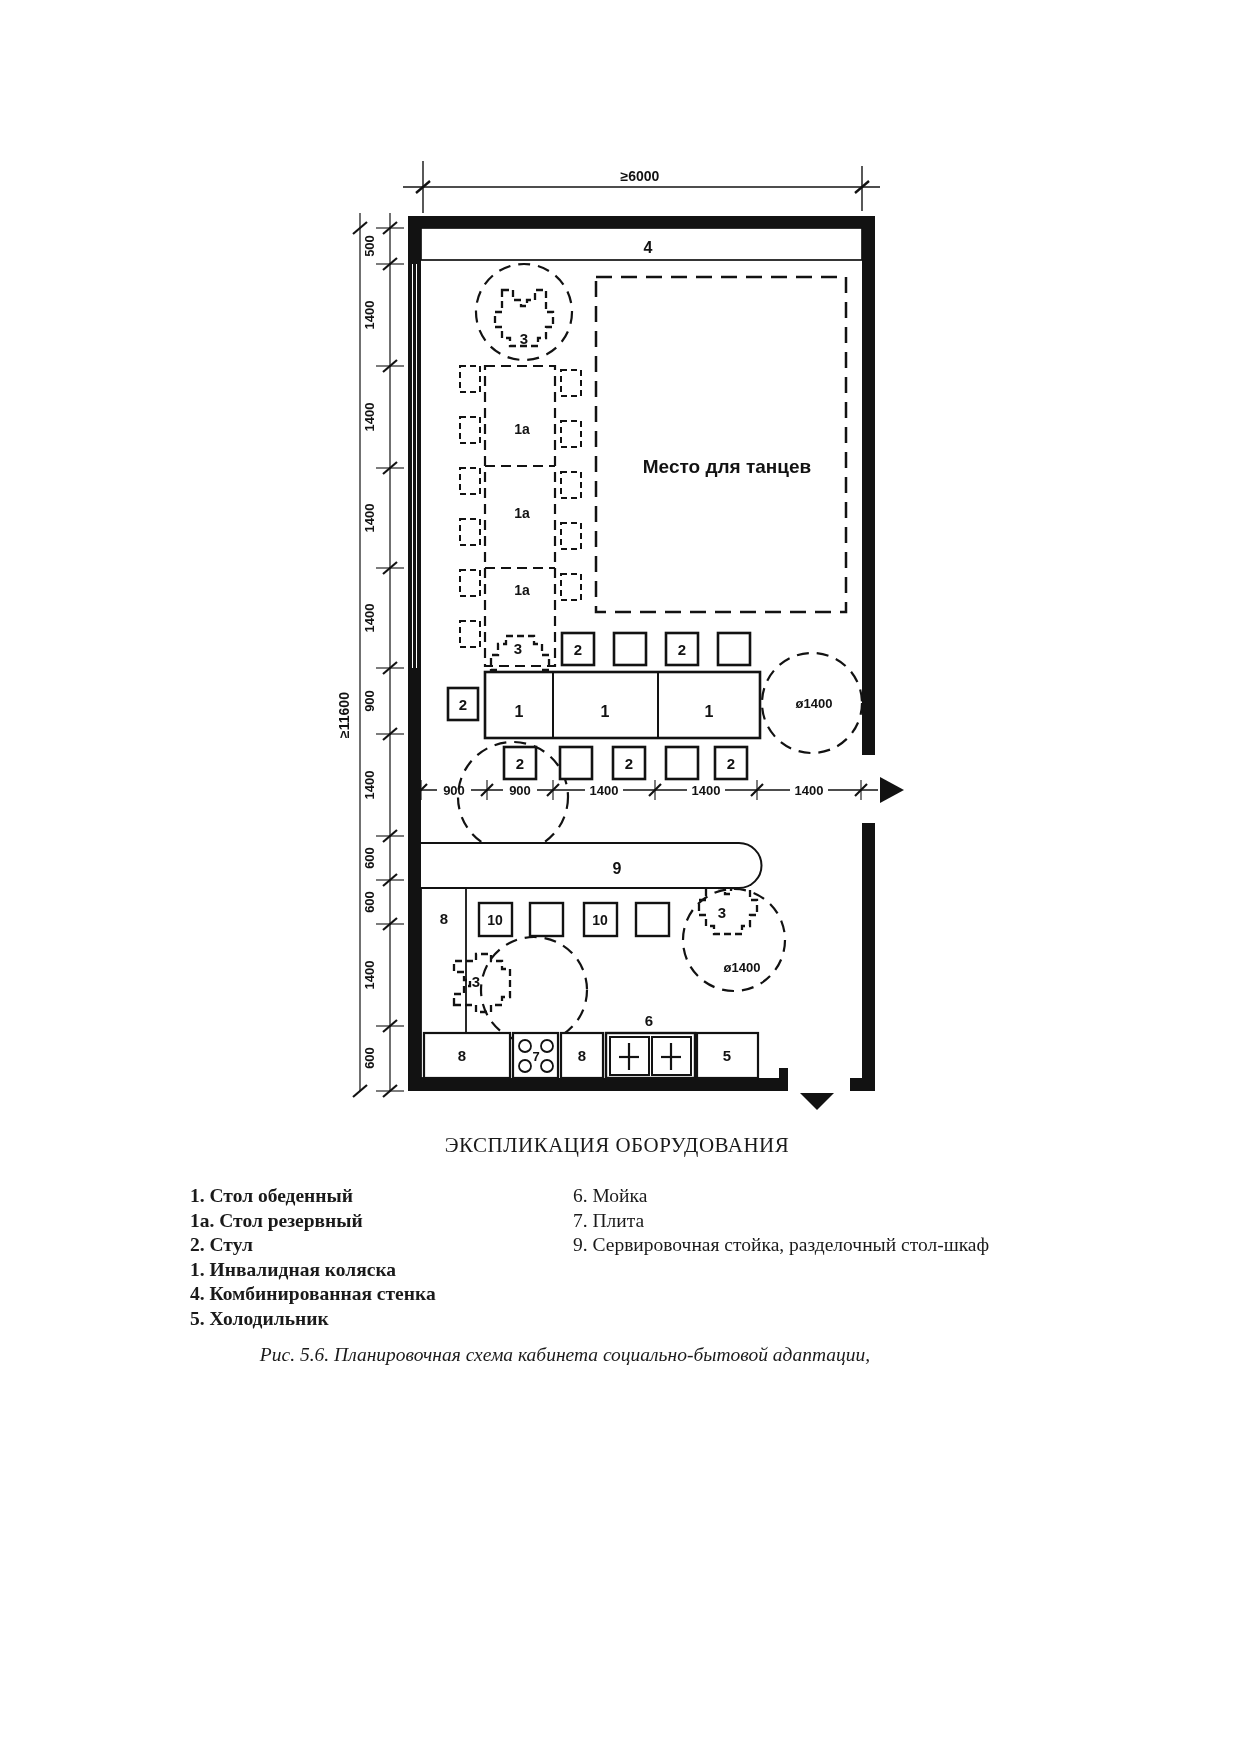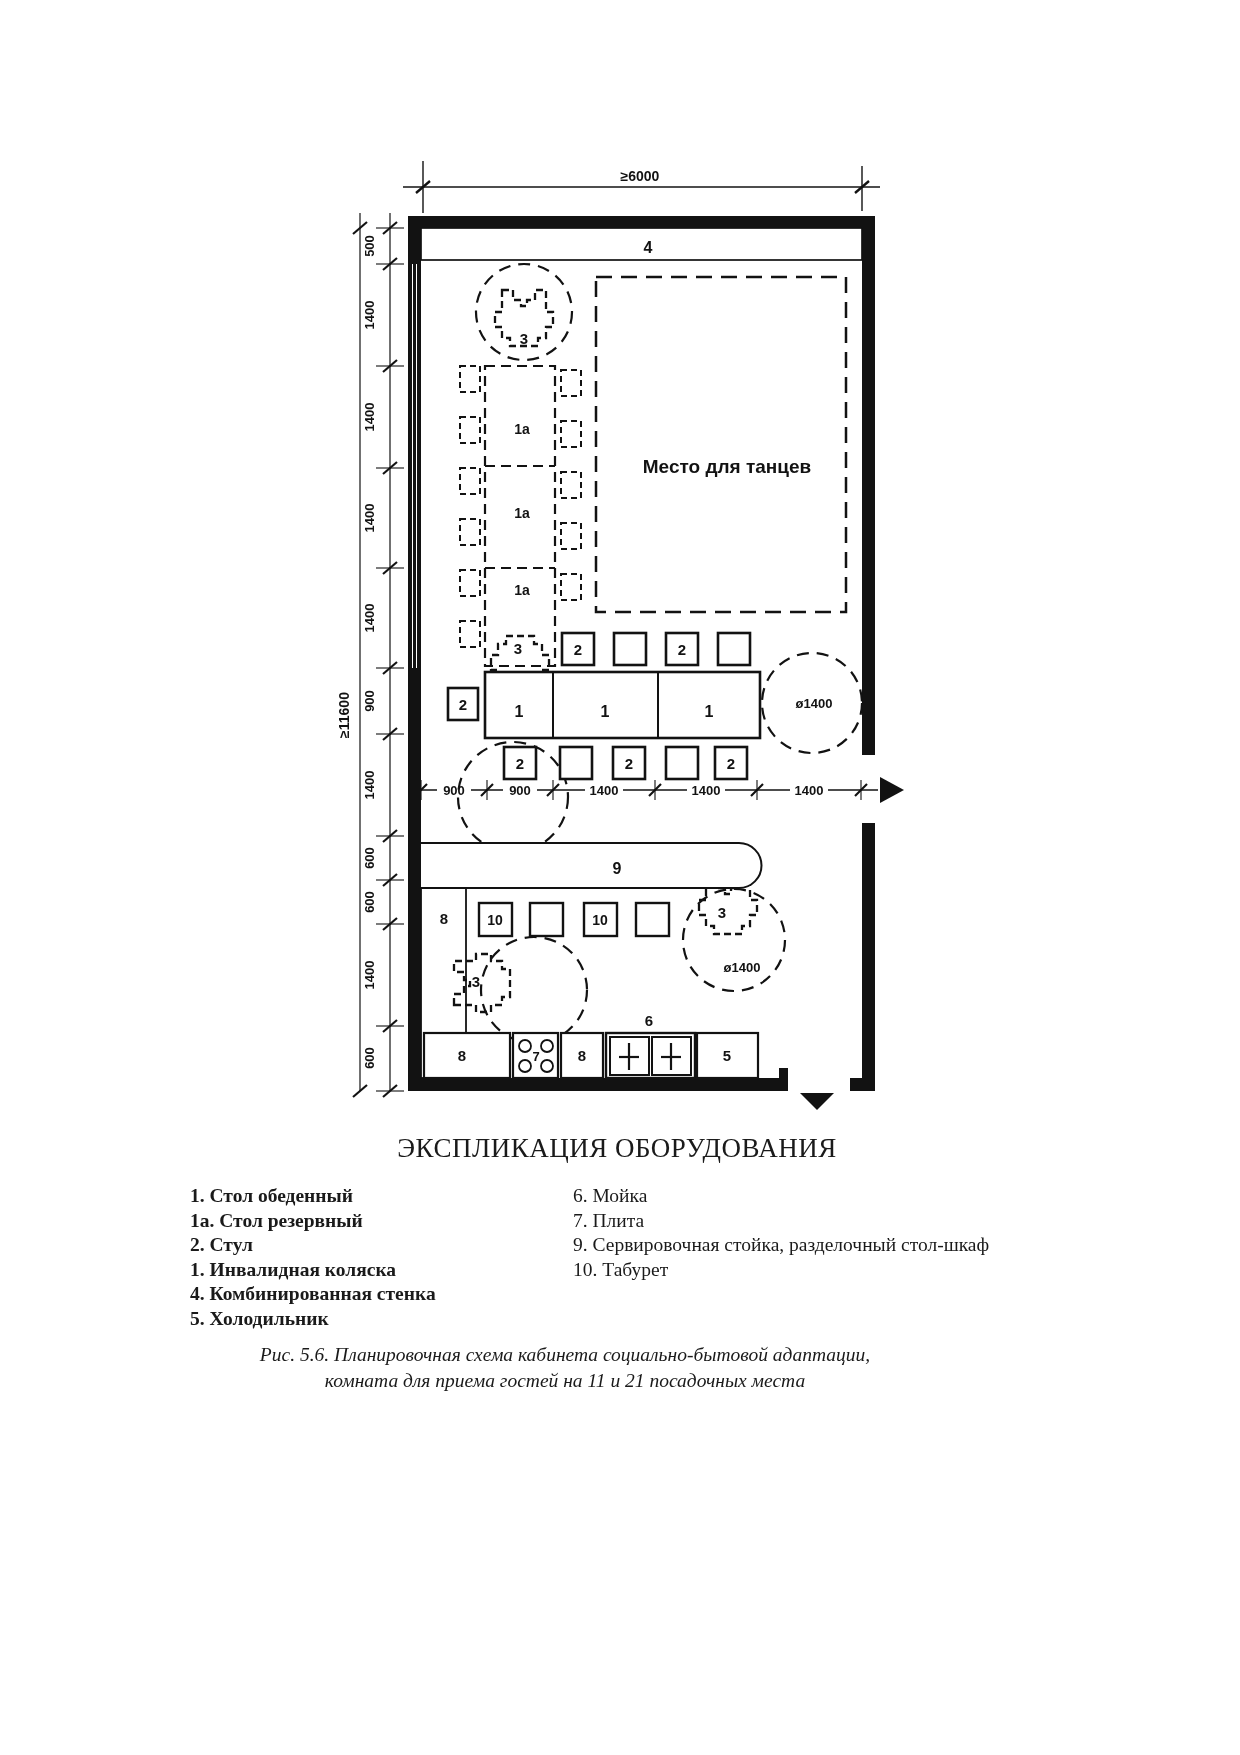--- a/index.html
+++ b/index.html
@@ -1,21 +1,21 @@
 <!DOCTYPE html>
 <html><head>
 <meta charset="utf-8">
 <style>
   html,body{margin:0;padding:0;background:#ffffff;}
   #page{position:relative;width:1240px;height:1755px;background:#ffffff;overflow:hidden;
         font-family:"Liberation Serif", serif;color:#1a1a1a;}
   #plan-wrap{position:absolute;left:335px;top:140px;width:580px;height:975px;}
   svg text{font-family:"Liberation Sans", sans-serif;font-weight:bold;fill:#121212;}
   .legend-title{position:absolute;top:1133px;left:617px;transform:translateX(-50%);
-        font-size:27px;letter-spacing:.5px;white-space:nowrap;}
+        font-size:21px;letter-spacing:.5px;white-space:nowrap;}
   .legend-col{position:absolute;top:1184px;font-size:19.5px;line-height:24.6px;white-space:nowrap;}
   #legend-left{left:190px;font-weight:bold;}
   #legend-right{left:573px;}
   .caption{position:absolute;top:1342px;left:565px;transform:translateX(-50%);
         text-align:center;font-size:19.5px;line-height:25.5px;white-space:nowrap;font-style:italic;}
 </style>
 </head>
 <body>
 
 <div id="page">
@@ -264,21 +264,19 @@
     <div>2. Стул</div>
     <div>1. Инвалидная коляска</div>
     <div>4. Комбинированная стенка</div>
     <div>5. Холодильник</div>
   </div>
 
   <div id="legend-right" class="legend-col">
     <div>6. Мойка</div>
     <div>7. Плита</div>
     <div>9. Сервировочная стойка, разделочный стол-шкаф</div>
-    <div>10. Табурет</div>
   </div>
 
   <div class="caption">
     <div>Рис. 5.6. Планировочная схема кабинета социально-бытовой адаптации,</div>
-    <div>комната для приема гостей на 11 и 21 посадочных места</div>
   </div>
 
 </div>
 
 </body></html>

